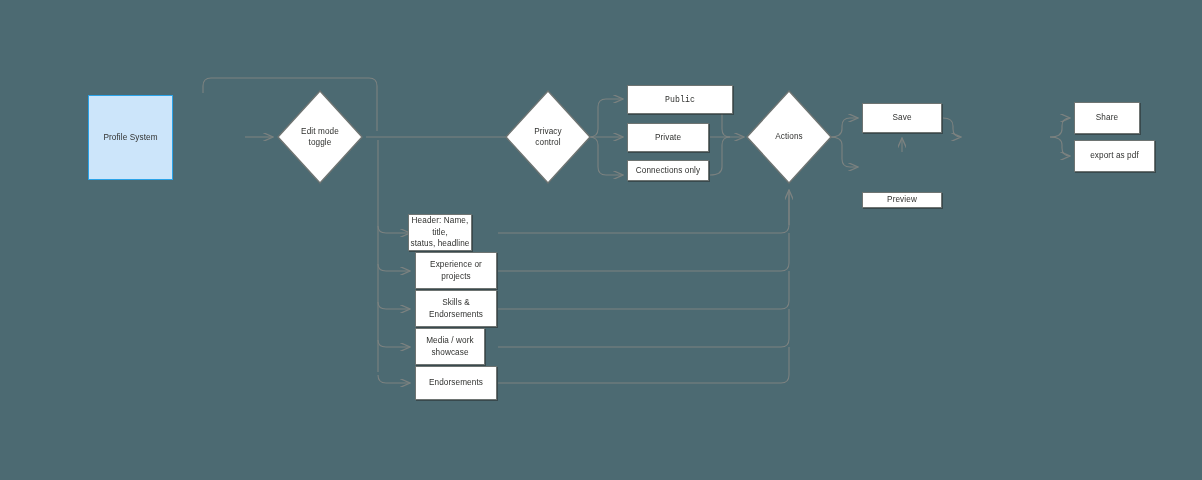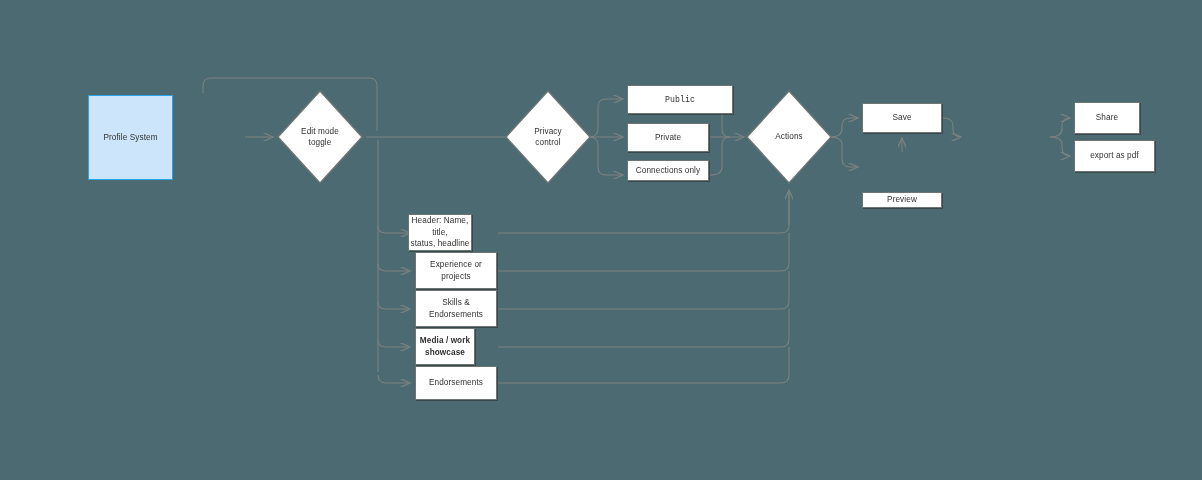--- a/index.html
+++ b/index.html
@@ -196,21 +196,21 @@
       <div>Experience or</div>
       <div>projects</div>
     </div>
   </div>
   <div class="node box" style="left:415px; top:290px; width:82px; height:37px;">
     <div>
       <div>Skills &amp;</div>
       <div>Endorsements</div>
     </div>
   </div>
-  <div class="node box" style="left:415px; top:328px; width:60px; height:37px;font-weight:bold;">
+  <div class="node box" style="left:415px; top:328px; width:70px; height:37px;">
     <div>
       <div>Media / work</div>
       <div>showcase</div>
     </div>
   </div>
   <div class="node box" style="left:415px; top:366px; width:82px; height:34px;">
     <div>
       <div>Endorsements</div>
     </div>
   </div>

